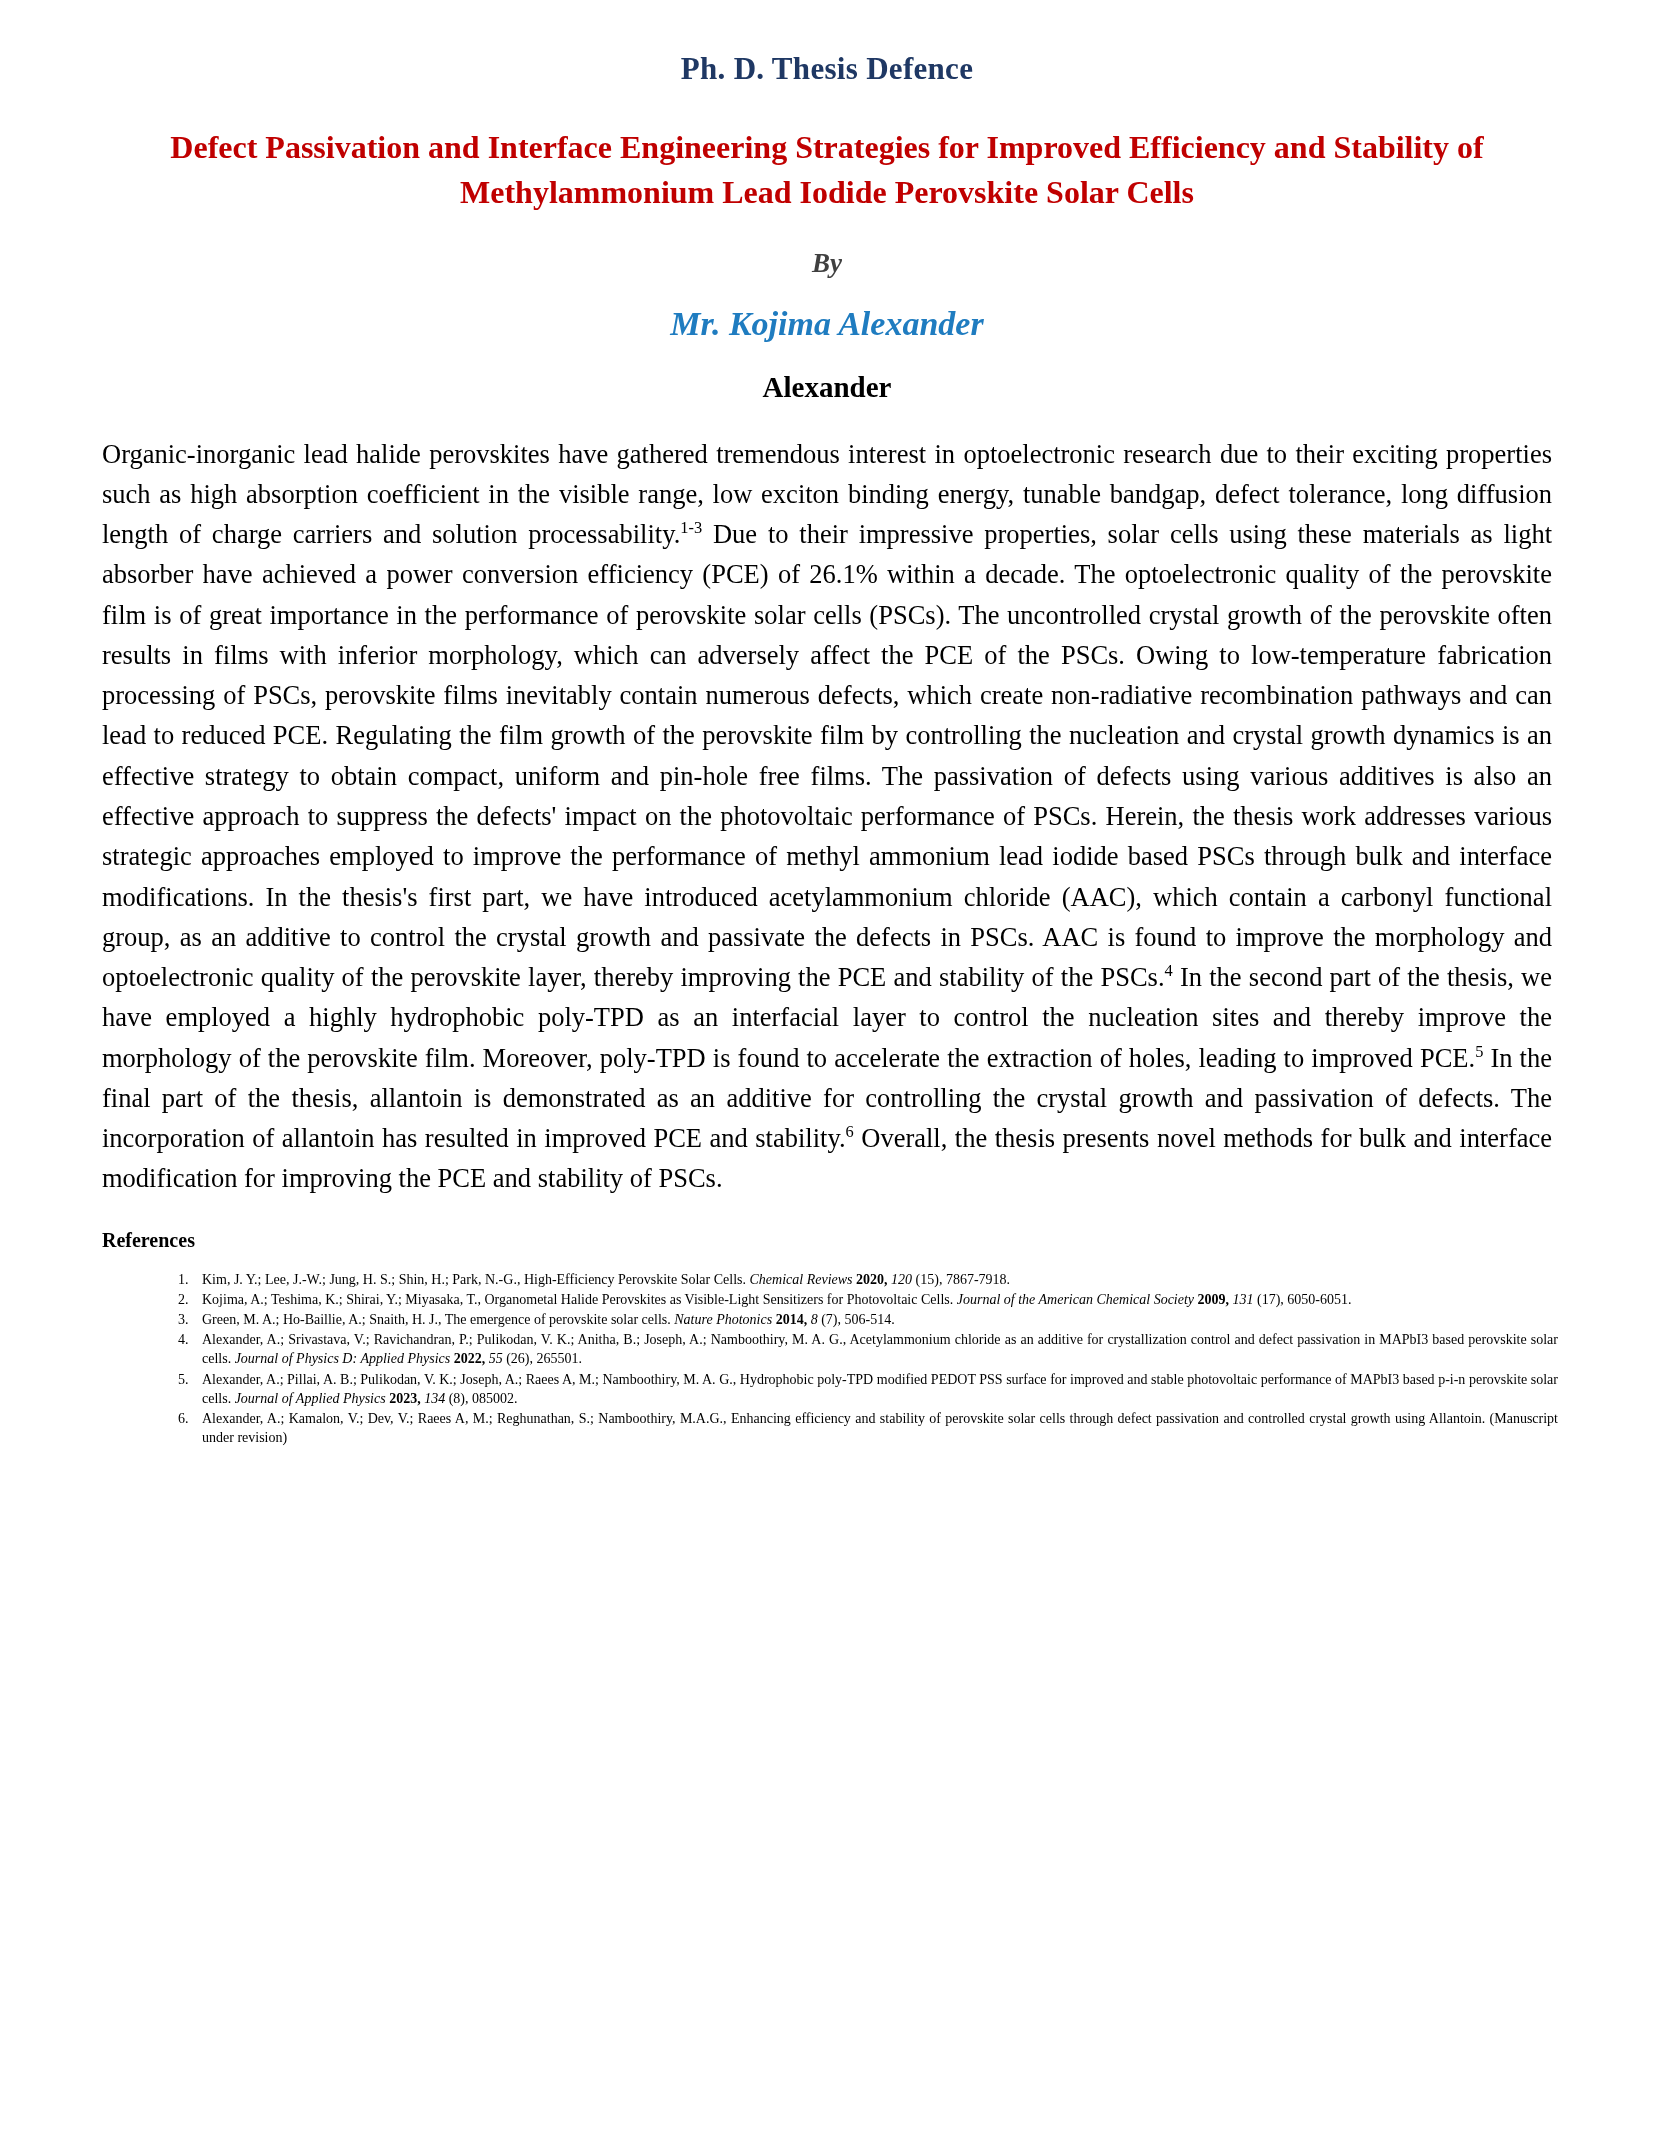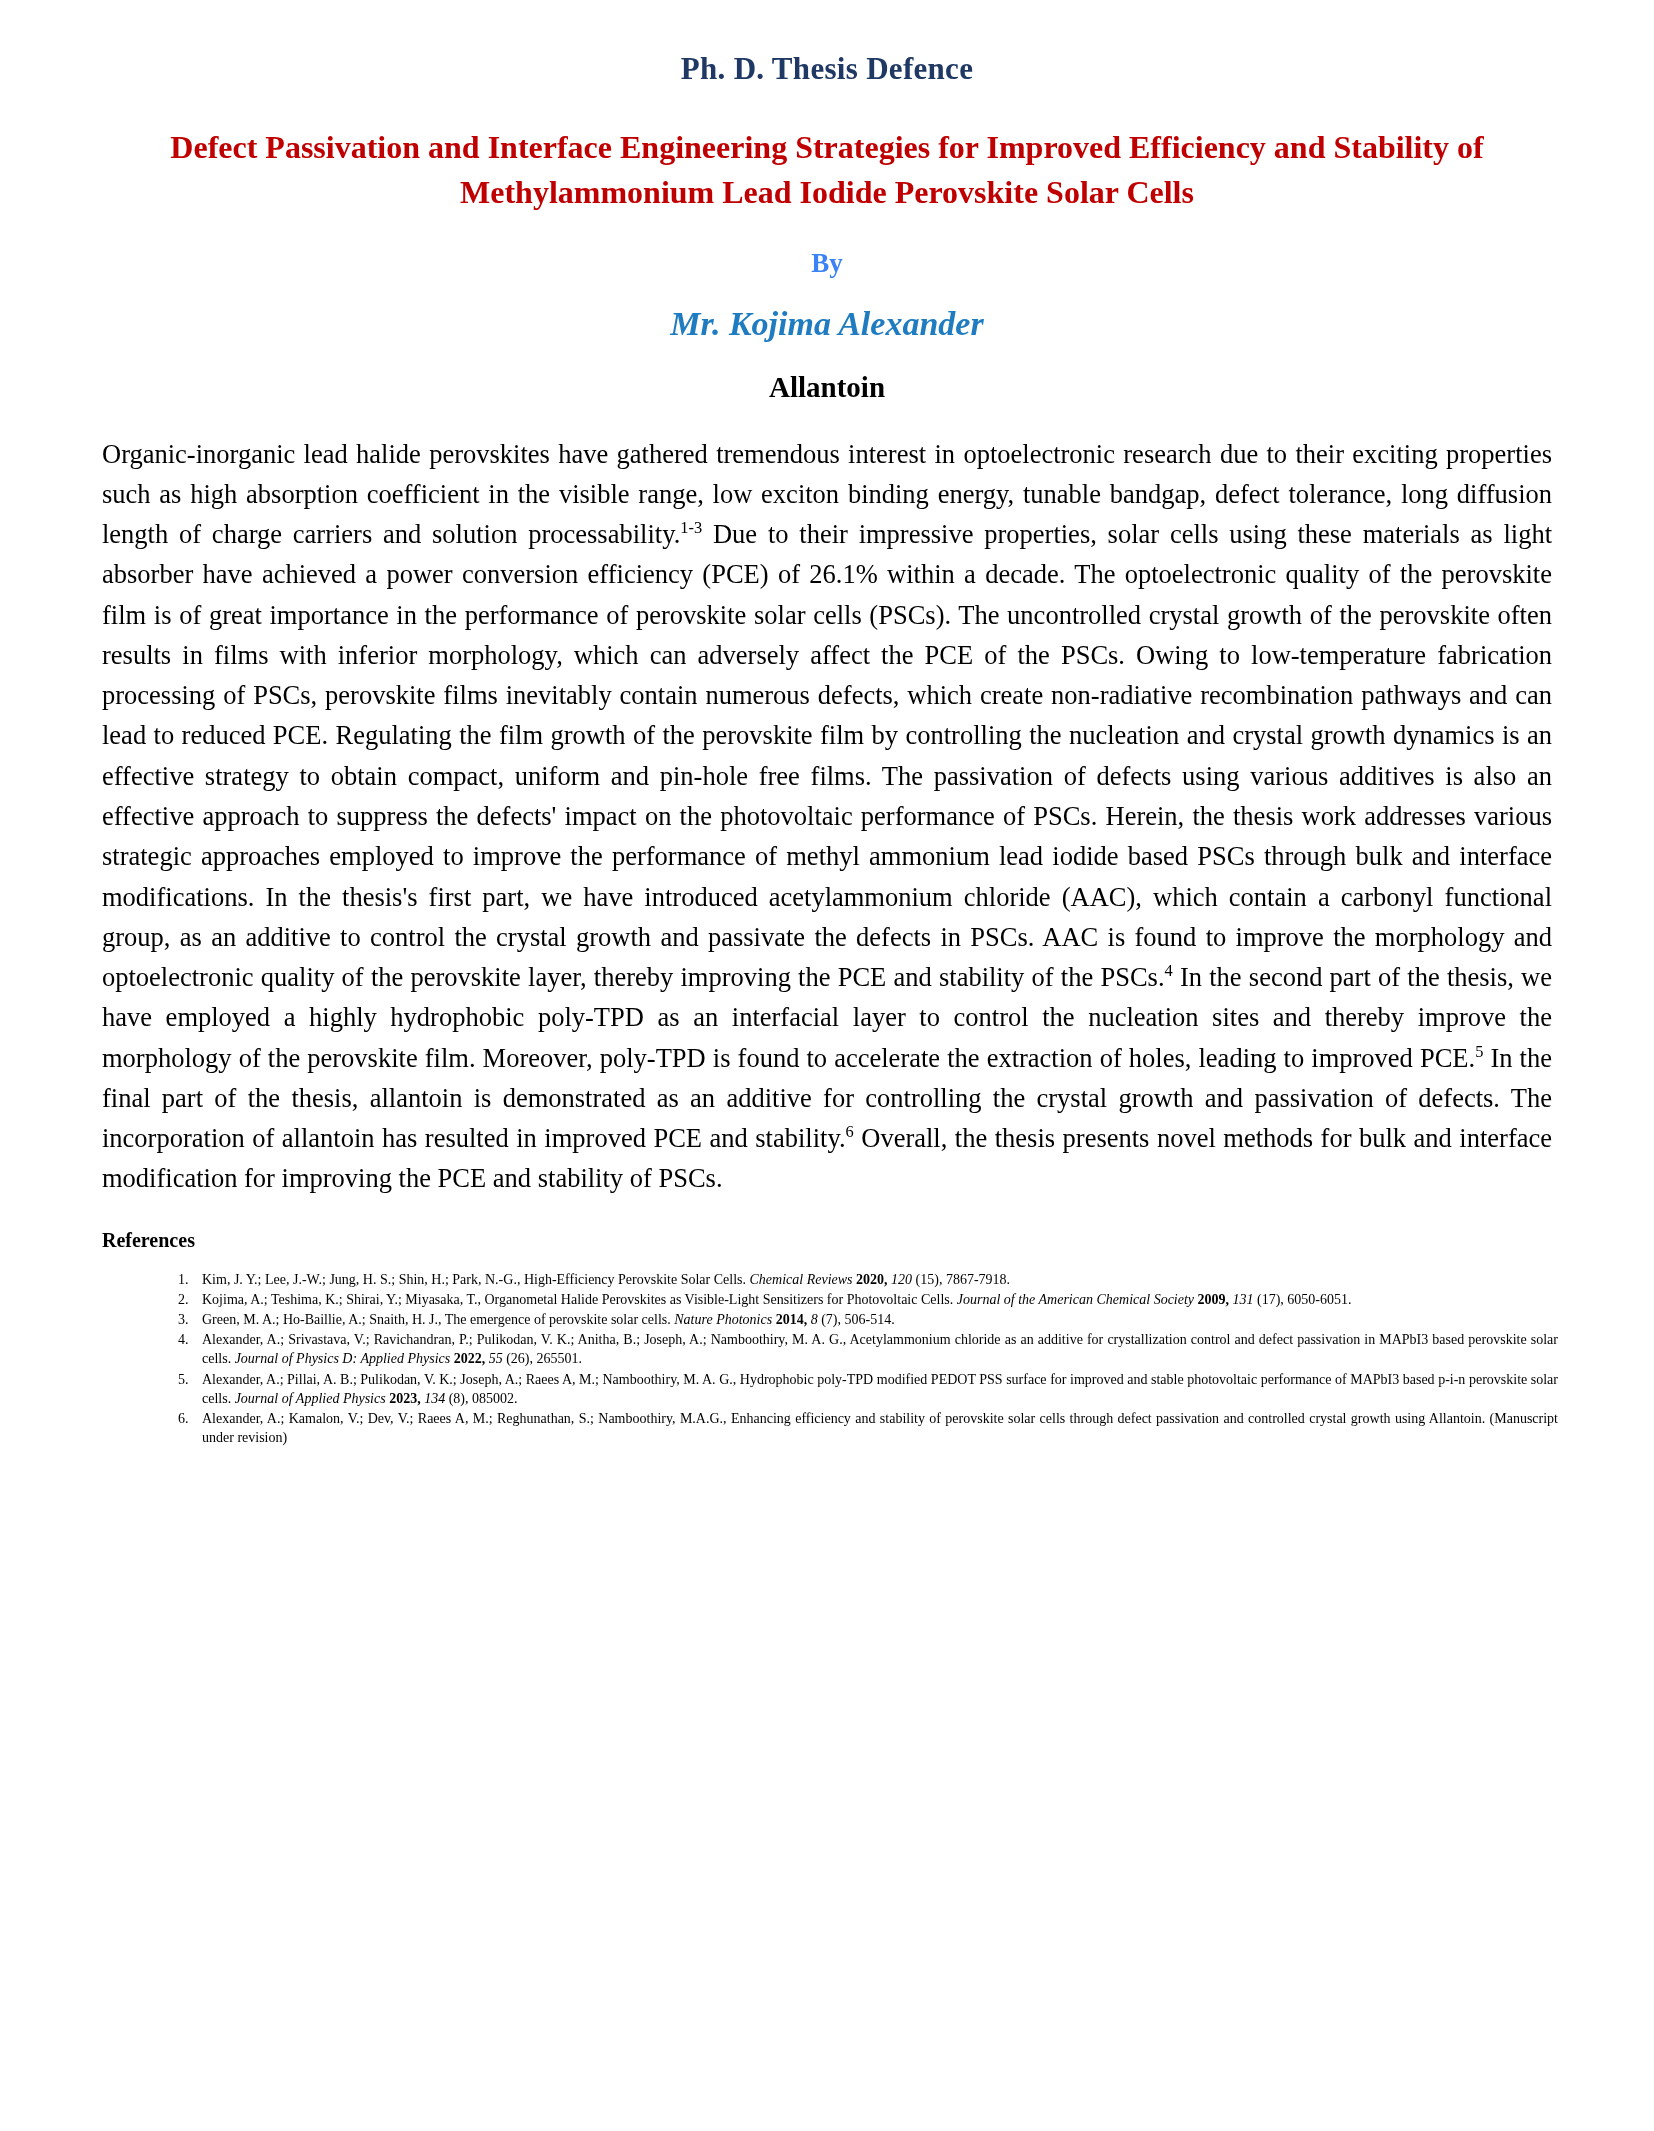--- a/index.html
+++ b/index.html
@@ -36,22 +36,23 @@
     text-align: center;
     font-weight: bold;
     font-size: 32px;
     color: #C00000;
     line-height: 1.42;
     margin: 36px 24px 0 24px;
   }
   .by-line {
     text-align: center;
     font-weight: bold;
+    font-style: italic;
     font-size: 27px;
-    color: #3b82f6;
+    color: #404040;
     margin: 32px 0 0 0;
   }
   .author-name {
     text-align: center;
     font-weight: bold;
     font-style: italic;
     font-size: 34px;
     color: #1F7CC0;
     margin: 26px 0 0 0;
   }
@@ -123,21 +124,21 @@
 <div class="page">
 
   <div class="defence-heading">Ph. D. Thesis Defence</div>
 
   <div class="thesis-title">Defect Passivation and Interface Engineering Strategies for Improved Efficiency and Stability of Methylammonium Lead Iodide Perovskite Solar Cells</div>
 
   <div class="by-line">By</div>
 
   <div class="author-name">Mr. Kojima Alexander</div>
 
-  <div class="abstract-heading">Allantoin</div>
+  <div class="abstract-heading">Alexander</div>
 
   <p class="abstract-body"><span>Organic-inorganic lead halide perovskites have gathered tremendous interest in optoelectronic research due to their exciting properties such as high absorption coefficient in the visible range, low exciton binding energy, tunable bandgap, defect tolerance, long diffusion length of charge carriers and solution processability.</span><sup>1-3</sup><span> Due to their impressive properties, solar cells using these materials as light absorber have achieved a power conversion efficiency (PCE) of 26.1% within a decade. The optoelectronic quality of the perovskite film is of great importance in the performance of perovskite solar cells (PSCs). The uncontrolled crystal growth of the perovskite often results in films with inferior morphology, which can adversely affect the PCE of the PSCs. Owing to low-temperature fabrication processing of PSCs, perovskite films inevitably contain numerous defects, which create non-radiative recombination pathways and can lead to reduced PCE. Regulating the film growth of the perovskite film by controlling the nucleation and crystal growth dynamics is an effective strategy to obtain compact, uniform and pin-hole free films. The passivation of defects using various additives is also an effective approach to suppress the defects' impact on the photovoltaic performance of PSCs. Herein, the thesis work addresses various strategic approaches employed to improve the performance of methyl ammonium lead iodide based PSCs through bulk and interface modifications. In the thesis's first part, we have introduced acetylammonium chloride (AAC), which contain a carbonyl functional group, as an additive to control the crystal growth and passivate the defects in PSCs. AAC is found to improve the morphology and optoelectronic quality of the perovskite layer, thereby improving the PCE and stability of the PSCs.</span><sup>4</sup><span> In the second part of the thesis, we have employed a highly hydrophobic poly-TPD as an interfacial layer to control the nucleation sites and thereby improve the morphology of the perovskite film. Moreover, poly-TPD is found to accelerate the extraction of holes, leading to improved PCE.</span><sup>5</sup><span> In the final part of the thesis, allantoin is demonstrated as an additive for controlling the crystal growth and passivation of defects. The incorporation of allantoin has resulted in improved PCE and stability.</span><sup>6</sup><span> Overall, the thesis presents novel methods for bulk and interface modification for improving the PCE and stability of PSCs.</span></p>
 
   <div class="references-heading">References</div>
 
   <ol class="reference-list">
     <li><span>Kim, J. Y.; Lee, J.-W.; Jung, H. S.; Shin, H.; Park, N.-G., High-Efficiency Perovskite Solar Cells. </span><span class="jrnl">Chemical Reviews</span><span class="yr"> 2020,</span><span class="vol"> 120</span><span> (15), 7867-7918.</span></li>
     <li><span>Kojima, A.; Teshima, K.; Shirai, Y.; Miyasaka, T., Organometal Halide Perovskites as Visible-Light Sensitizers for Photovoltaic Cells. </span><span class="jrnl">Journal of the American Chemical Society</span><span class="yr"> 2009,</span><span class="vol"> 131</span><span> (17), 6050-6051.</span></li>
     <li><span>Green, M. A.; Ho-Baillie, A.; Snaith, H. J., The emergence of perovskite solar cells. </span><span class="jrnl">Nature Photonics</span><span class="yr"> 2014,</span><span class="vol"> 8</span><span> (7), 506-514.</span></li>
     <li><span>Alexander, A.; Srivastava, V.; Ravichandran, P.; Pulikodan, V. K.; Anitha, B.; Joseph, A.; Namboothiry, M. A. G., Acetylammonium chloride as an additive for crystallization control and defect passivation in MAPbI3 based perovskite solar cells. </span><span class="jrnl">Journal of Physics D: Applied Physics</span><span class="yr"> 2022,</span><span class="vol"> 55</span><span> (26), 265501.</span></li>

